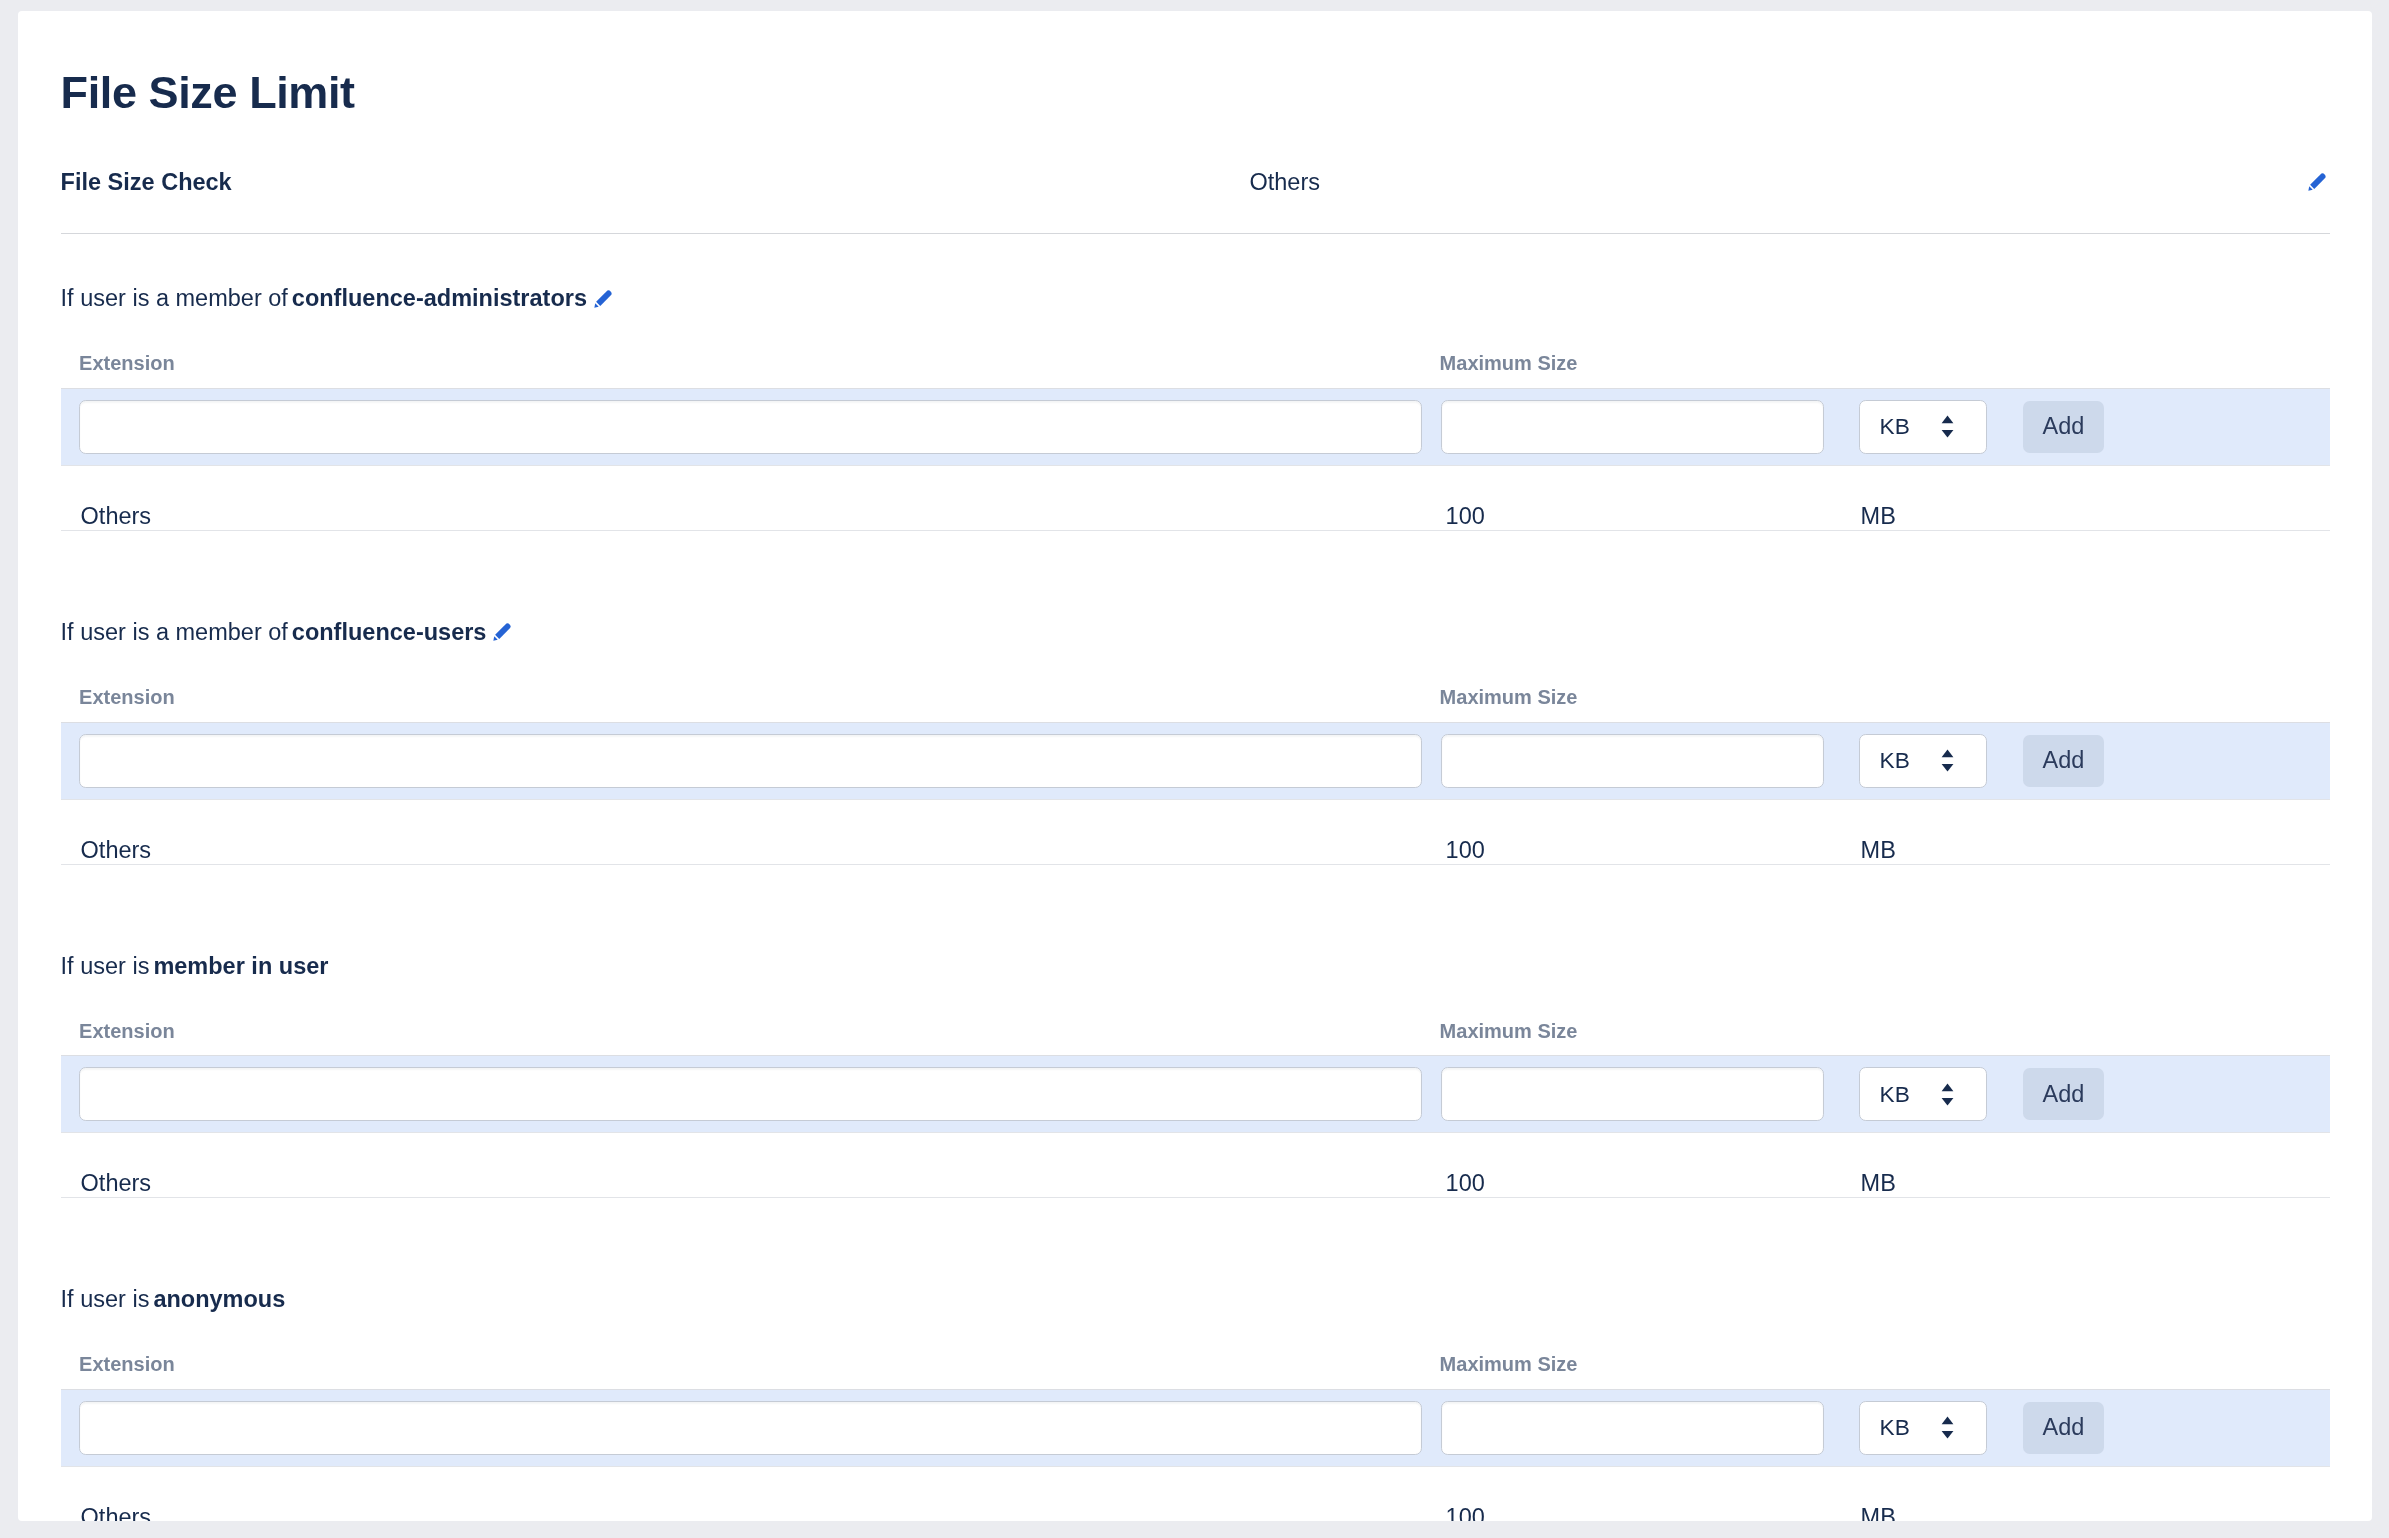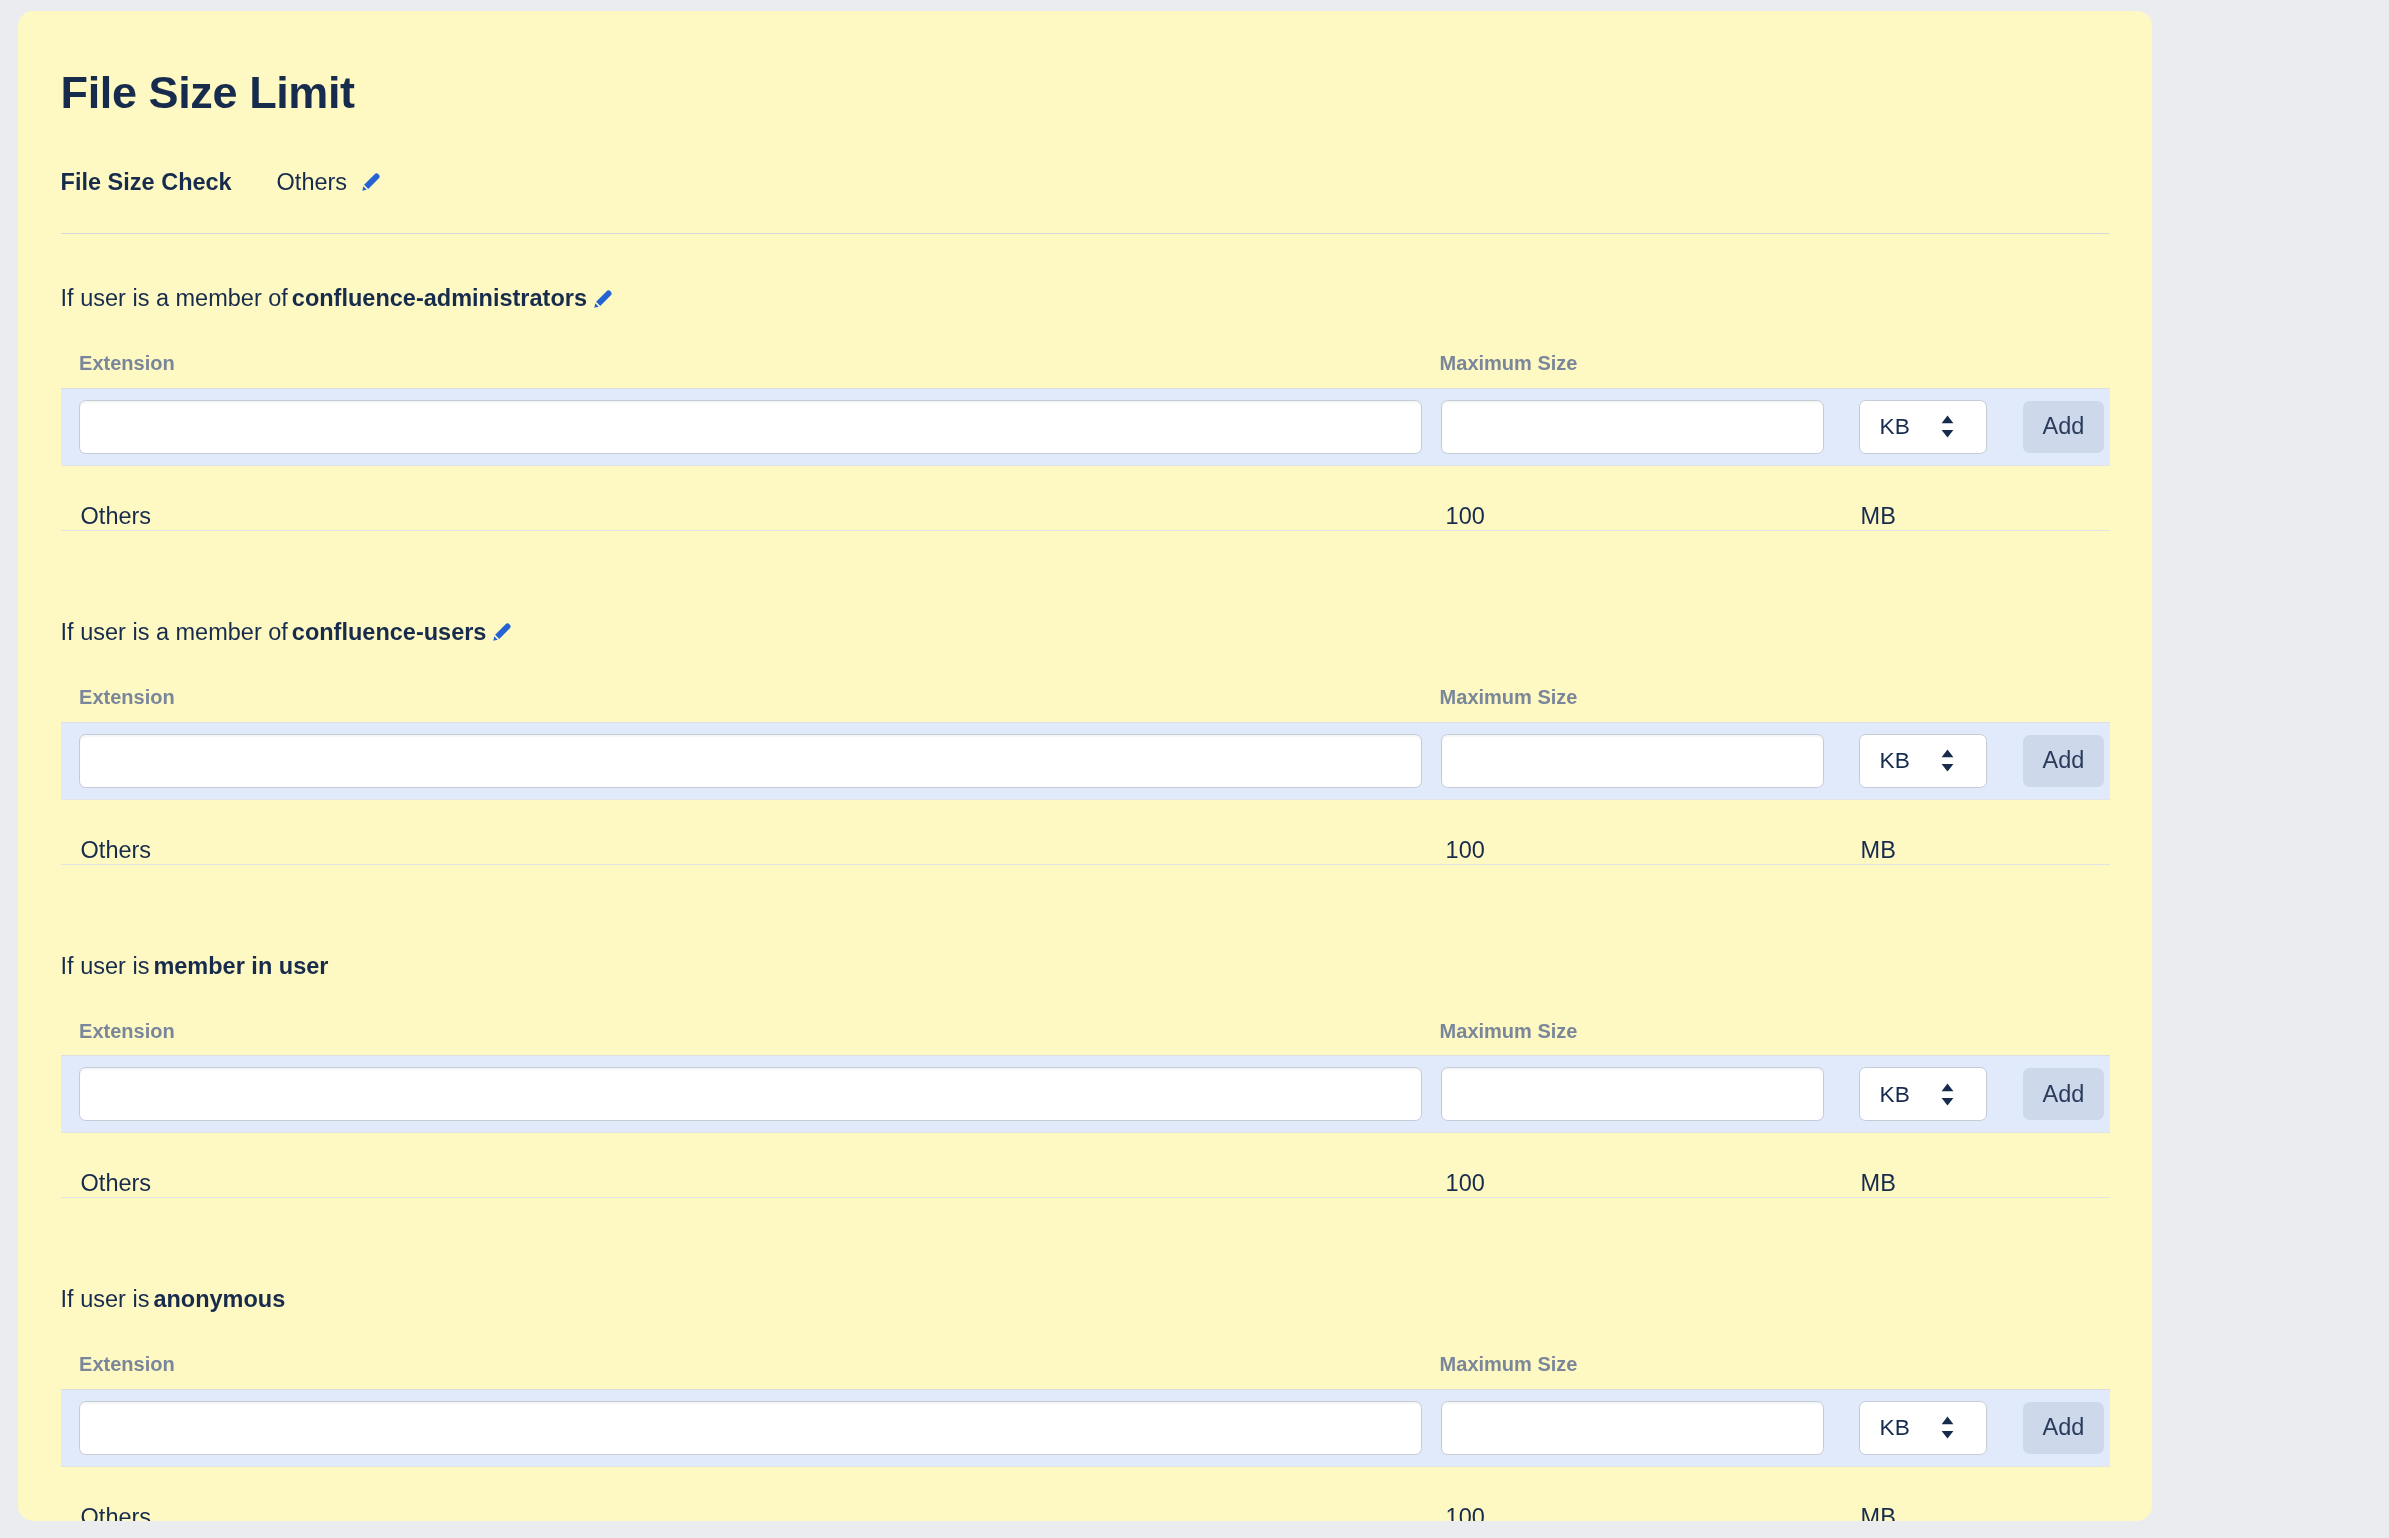--- a/index.html
+++ b/index.html
@@ -8,42 +8,43 @@
     width: 2389px;
     height: 1539px;
     background: var(--page-bg, #ebecf0);
     font-family: "Liberation Sans", sans-serif;
     color: var(--heading-text, #172b4d);
   }
   .card {
     position: absolute;
     left: 17.6px;
     top: 11px;
-    width: 2134px;
+    width: 2354px;
     height: 1510px;
-    background: #fef9c3;
-    border-radius: 15px;
+    background: #ffffff;
+    border-radius: 4px;
     box-sizing: border-box;
     padding: 44px 42px 0 43px;
     overflow: hidden;
   }
   h1.page-title {
     margin: 11.7px 0 0 0;
     font-size: 45px;
     line-height: 52px;
     font-weight: 700;
     letter-spacing: -0.4px;
     color: var(--heading-text, #172b4d);
   }
   .fsc-row {
     display: flex;
     align-items: center;
     margin-top: 49px;
     font-size: 23.5px;
     line-height: 28.5px;
+    justify-content: space-between;
   }
   .fsc-label {
     font-weight: 700;
     width: 216px;
     flex: none;
   }
   .fsc-value { margin-right: 11.7px; }
   .pencil {
     display: inline-flex;
     align-items: center;

